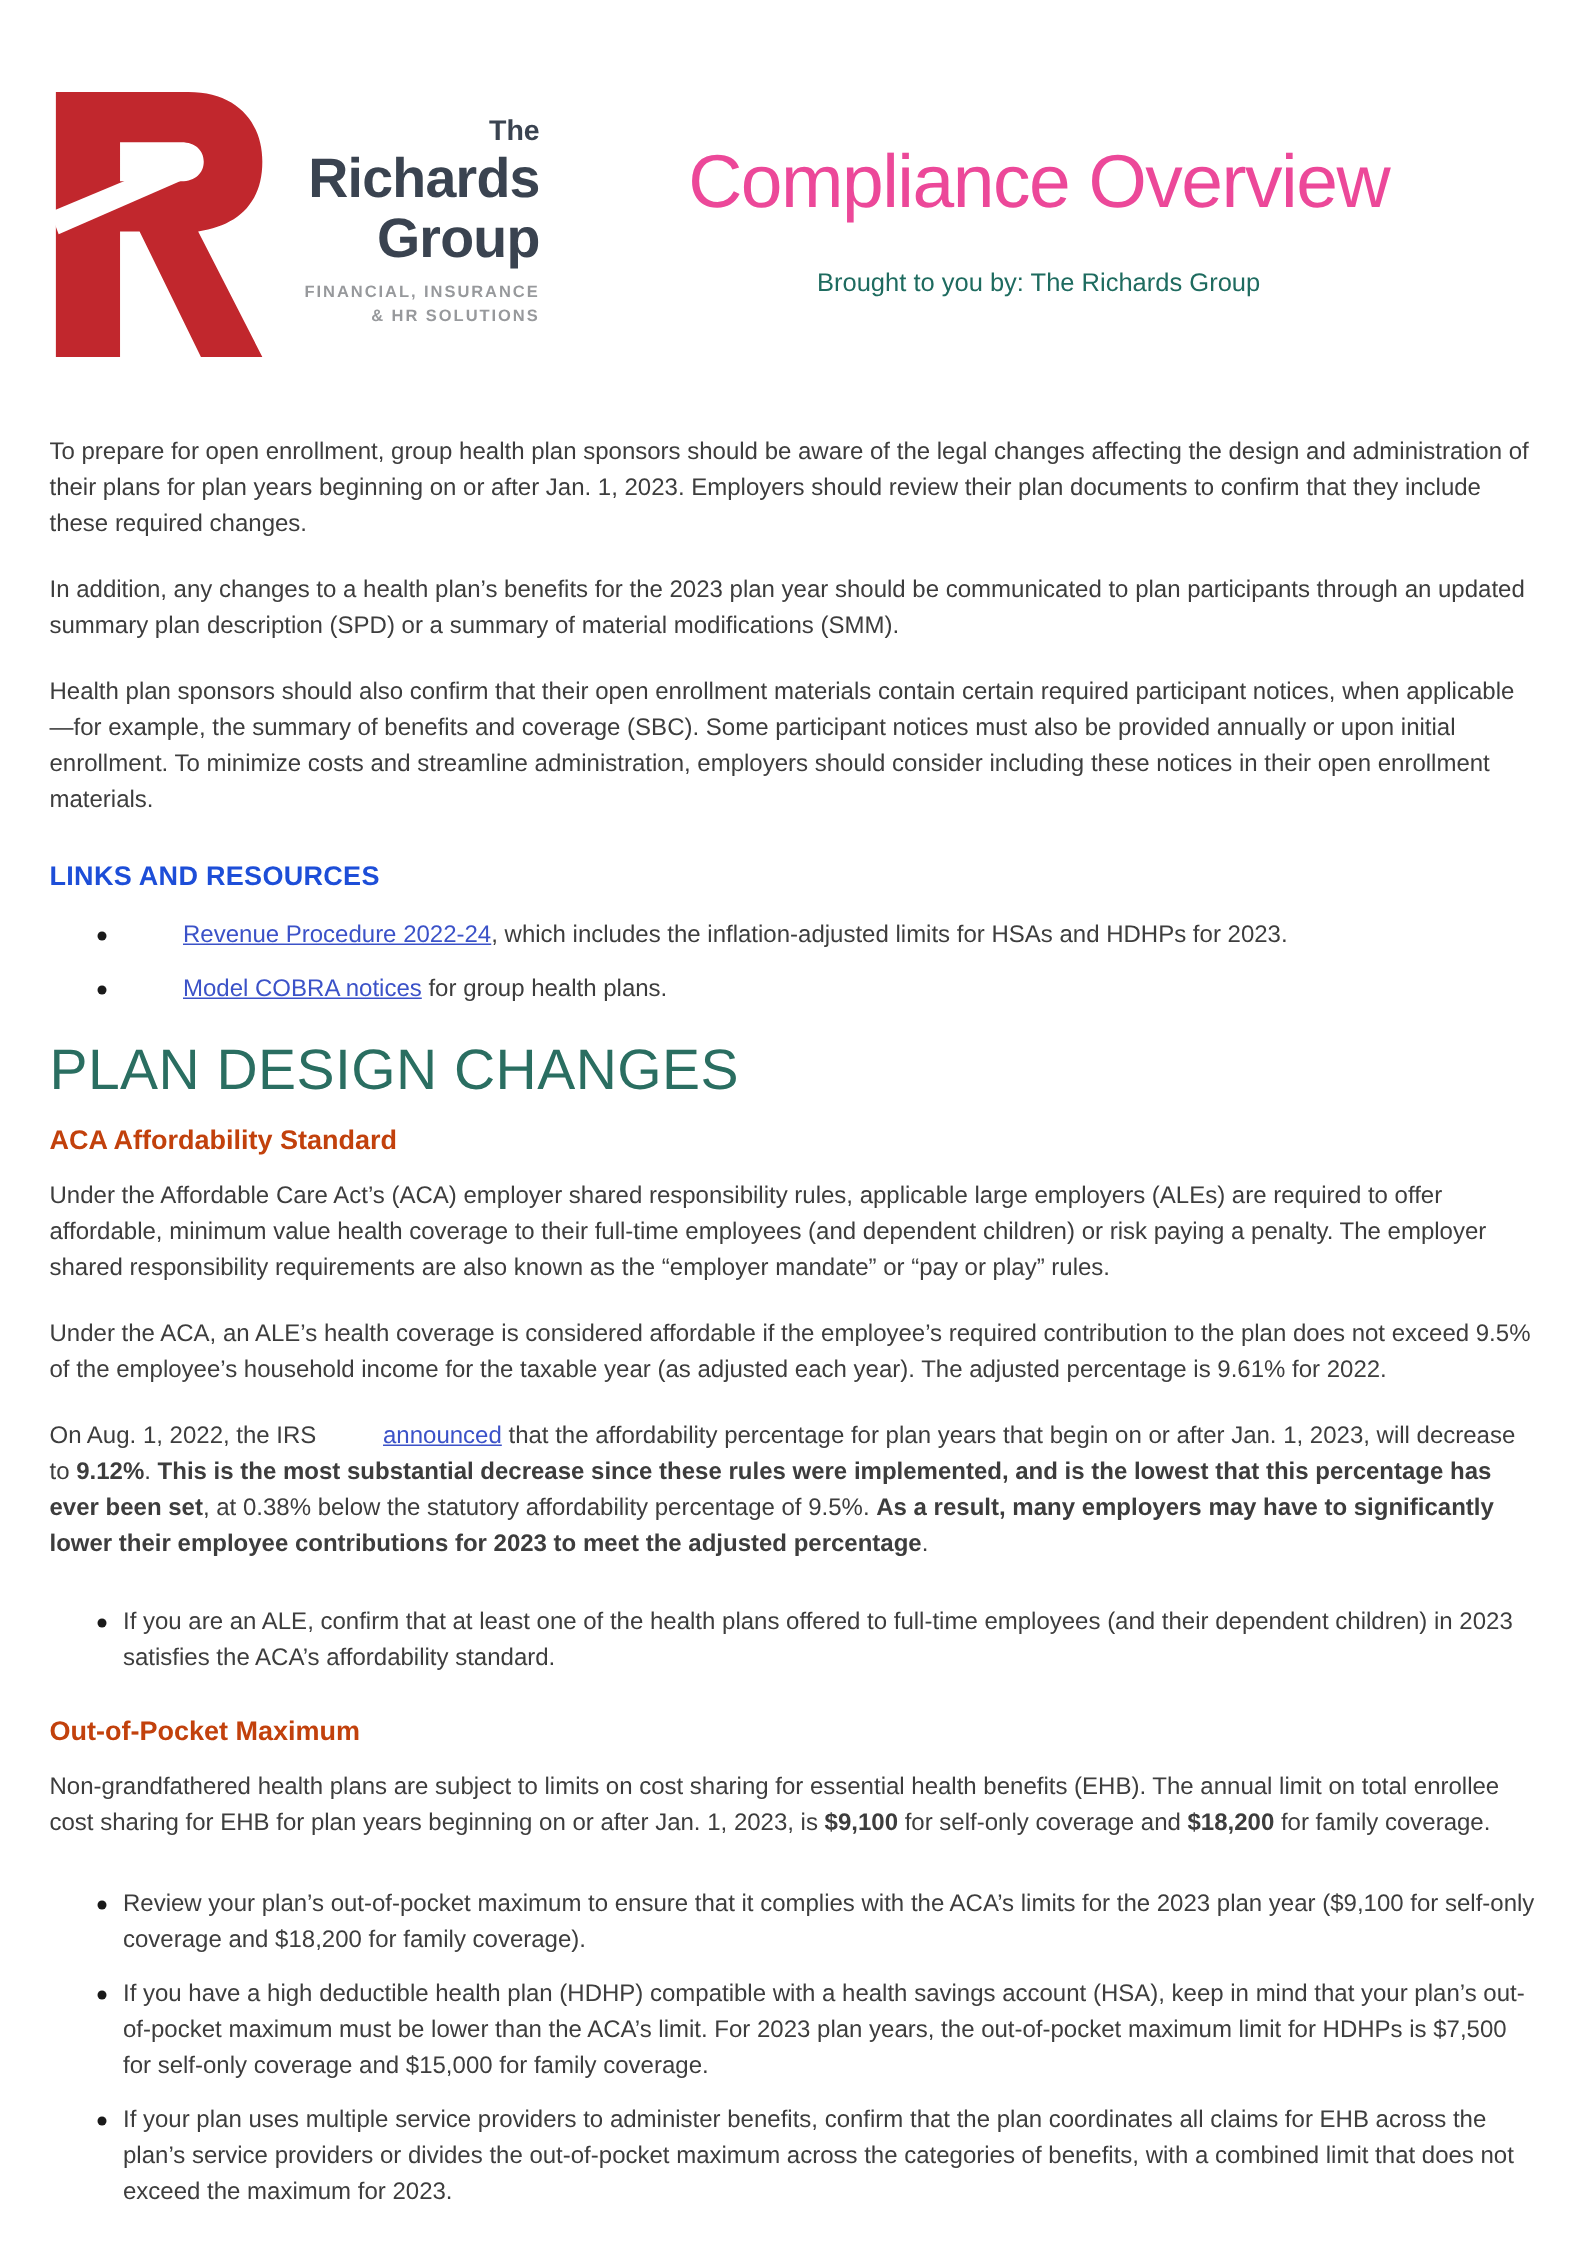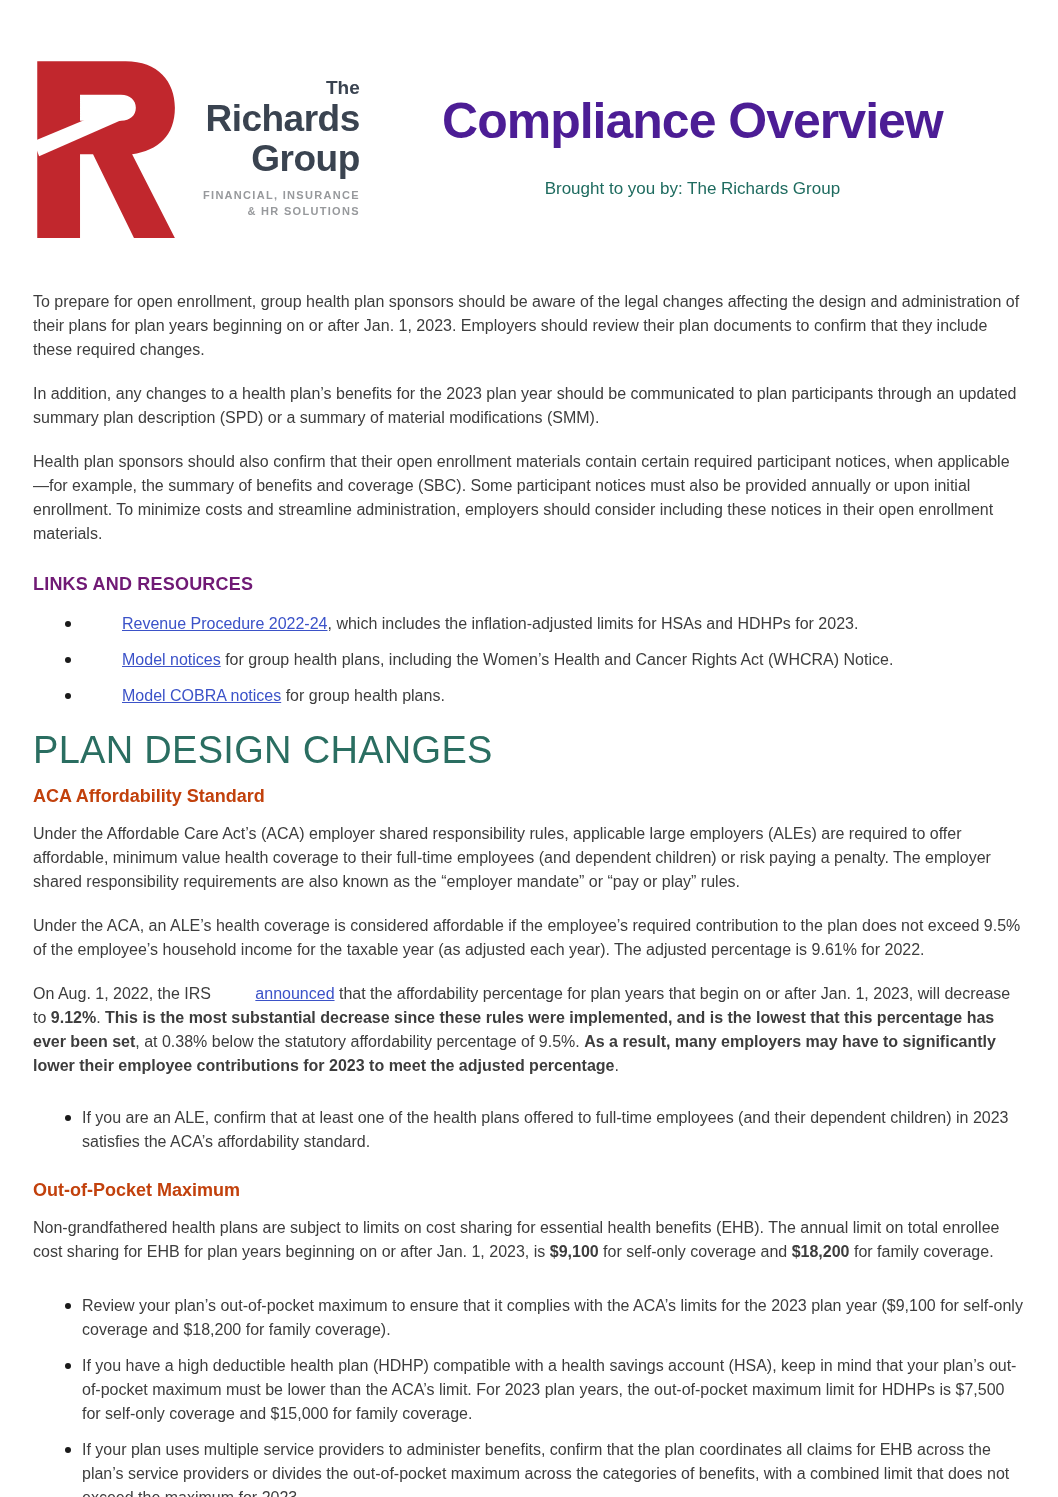--- a/index.html
+++ b/index.html
@@ -38,22 +38,22 @@
     font-size: 11px; font-weight: bold; color: #97999c;
     letter-spacing: 1.3px; line-height: 1.45;
   }
   .title-block {
     flex: 1 1 auto;
     text-align: center;
     padding-top: 42px;
   }
   .page-title {
     font-size: 50px;
-    font-weight: bold;
-    color: #4c1d95;
+    font-weight: normal;
+    color: #ec4899;
     letter-spacing: -1px;
     line-height: 1.1;
   }
   .page-subtitle {
     margin-top: 30px;
     font-size: 17px;
     color: #1e6b5f;
   }
 
   
@@ -65,21 +65,21 @@
   .content p { margin-bottom: 20px; }
   .b { font-weight: bold; }
 
   a.doc-link {
     color: #3b52c8;
     text-decoration: underline;
     margin-left: 40px;
   }
 
   .section-heading {
-    color: #701a75;
+    color: #1d4ed8;
     font-weight: bold;
     font-size: 18px;
     margin: 26px 0 16px 0;
     letter-spacing: 0.2px;
   }
   .big-heading {
     color: #2a6e61;
     font-weight: 400;
     font-size: 38px;
     margin: 30px 0 10px 0;
@@ -149,23 +149,20 @@
     <p>In addition, any changes to a health plan’s benefits for the 2023 plan year should be communicated to plan participants through an updated summary plan description (SPD) or a summary of material modifications (SMM).</p>
     <p>Health plan sponsors should also confirm that their open enrollment materials contain certain required participant notices, when applicable—for example, the summary of benefits and coverage (SBC). Some participant notices must also be provided annually or upon initial enrollment. To minimize costs and streamline administration, employers should consider including these notices in their open enrollment materials.</p>
 
     <div class="section-heading">LINKS AND RESOURCES</div>
 
     <ul class="doc-list">
       <li>
         <a href="#" class="doc-link">Revenue Procedure 2022-24</a><span>, which includes the inflation-adjusted limits for HSAs and HDHPs for 2023.</span>
       </li>
       <li>
-        <a href="#" class="doc-link">Model notices</a><span> for group health plans, including the Women’s Health and Cancer Rights Act (WHCRA) Notice.</span>
-      </li>
-      <li>
         <a href="#" class="doc-link">Model COBRA notices</a><span> for group health plans.</span>
       </li>
     </ul>
 
     <div class="big-heading">PLAN DESIGN CHANGES</div>
 
     <div class="sub-heading">ACA Affordability Standard</div>
 
     <p>Under the Affordable Care Act’s (ACA) employer shared responsibility rules, applicable large employers (ALEs) are required to offer affordable, minimum value health coverage to their full-time employees (and dependent children) or risk paying a penalty. The employer shared responsibility requirements are also known as the “employer mandate” or “pay or play” rules.</p>
     <p>Under the ACA, an ALE’s health coverage is considered affordable if the employee’s required contribution to the plan does not exceed 9.5% of the employee’s household income for the taxable year (as adjusted each year). The adjusted percentage is 9.61% for 2022.</p>

